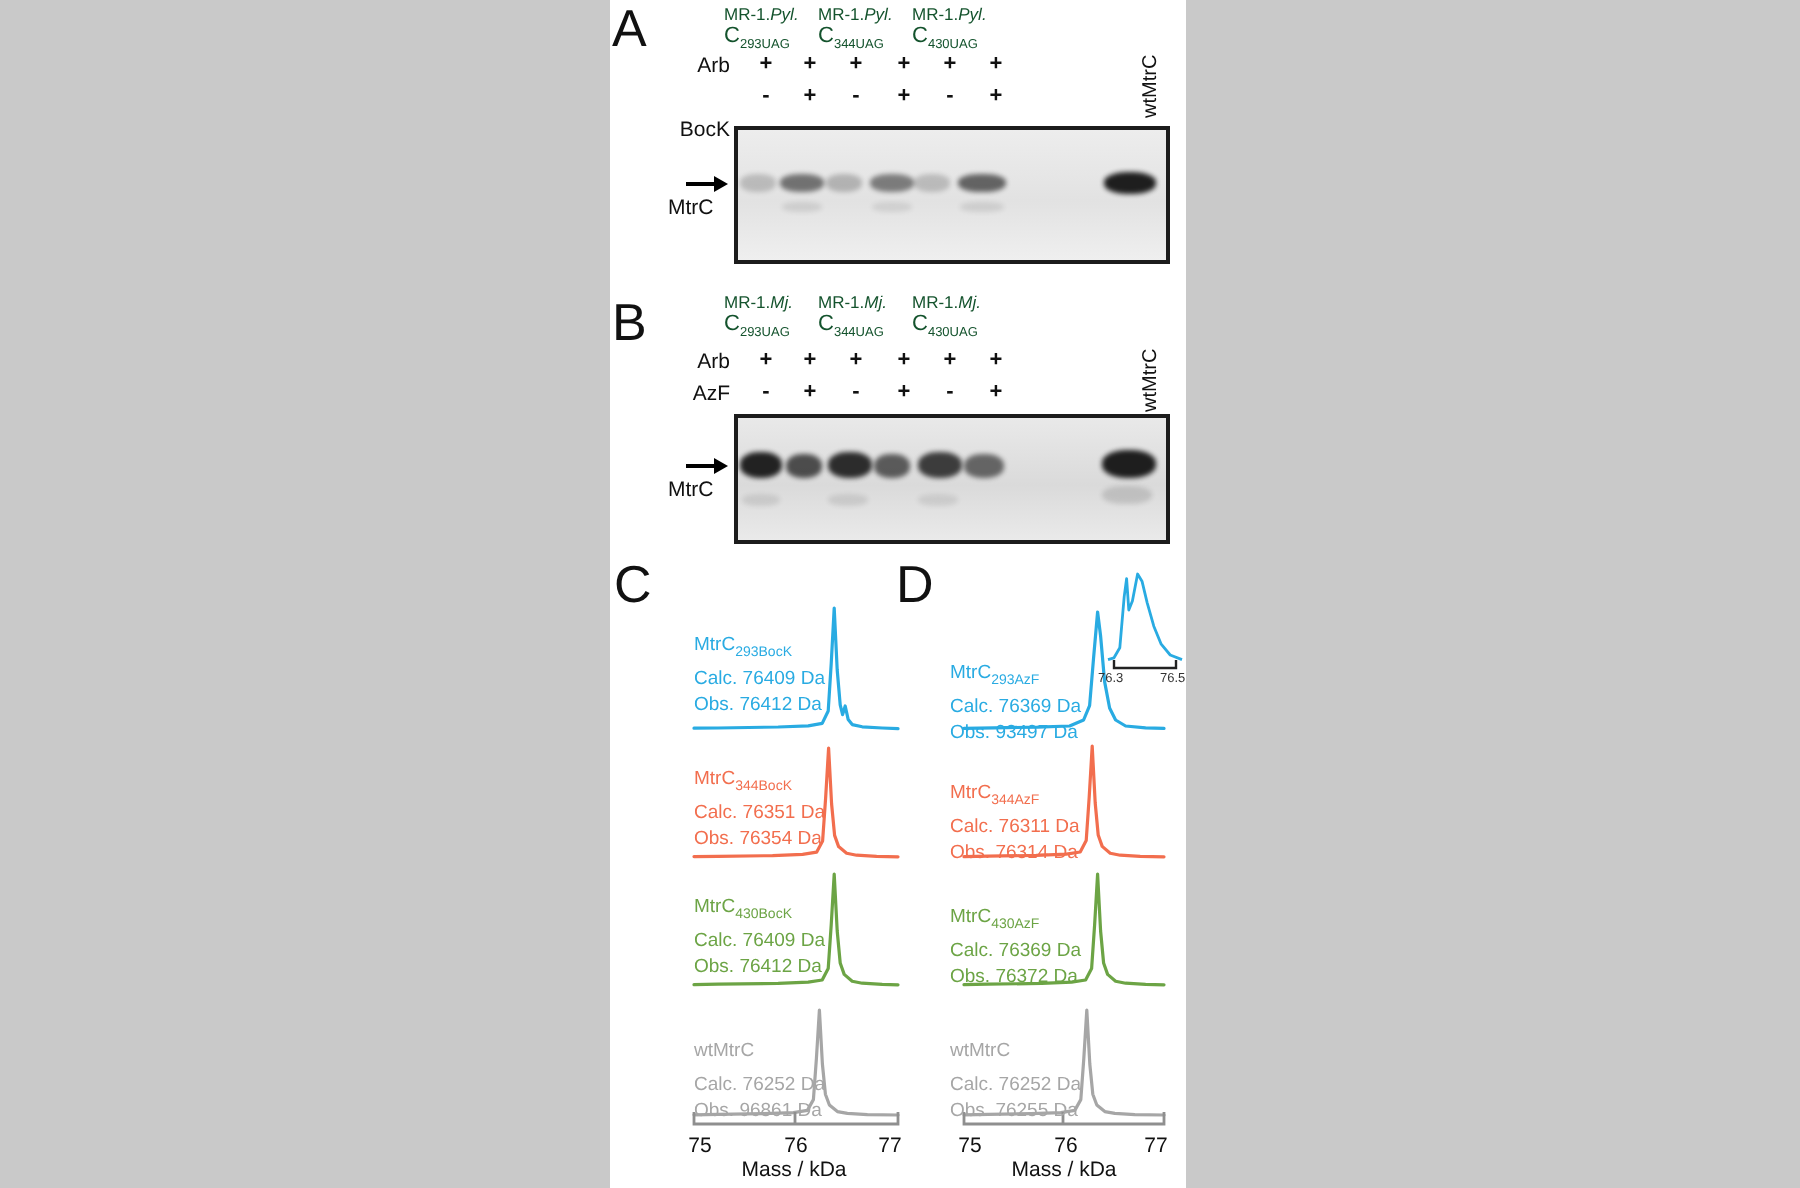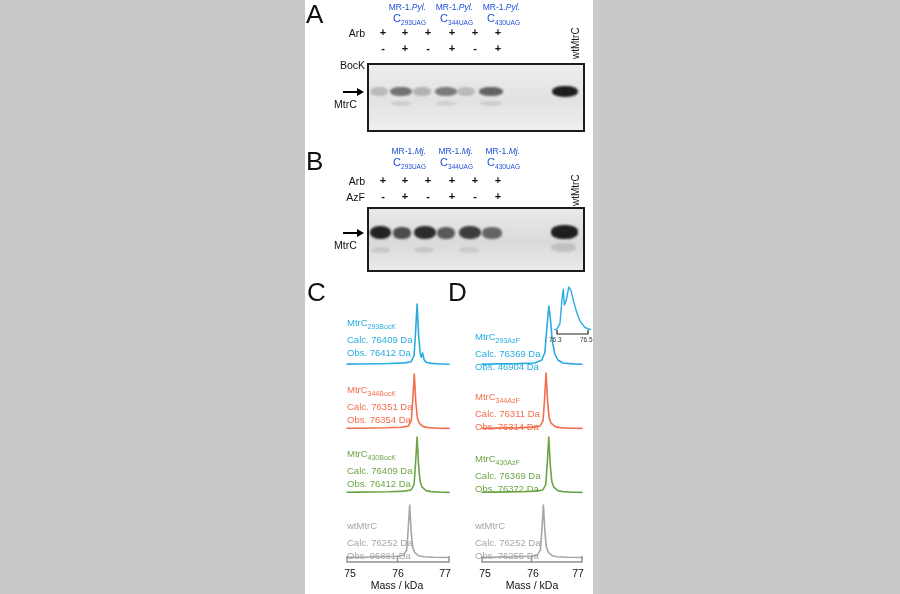--- a/index.html
+++ b/index.html
@@ -1,20 +1,20 @@
 <!DOCTYPE html>
 <html><head>
 <meta charset="utf-8">
 <style>
   html,body{margin:0;padding:0;}
   body{background:#c9c9c9;font-family:"Liberation Sans",sans-serif;}
   #stage{position:relative;width:900px;height:594px;background:#c9c9c9;overflow:hidden;}
   .content-bg{position:absolute;left:305px;top:0;width:288px;height:594px;background:#ffffff;}
   .panel-letter{position:absolute;font-size:26px;color:#111;line-height:26px;}
-  .grp{position:absolute;width:64px;text-align:right;color:#1d4ed8;}
+  .grp{position:absolute;width:64px;text-align:left;color:#14532d;}
   .grp .l1{font-size:8.5px;line-height:10px;}
   .grp .l2{font-size:11px;line-height:13px;}
   .grp sub{font-size:6.5px;}
   .rowlab{position:absolute;font-size:10.5px;color:#111;width:45px;text-align:right;}
   .sign{position:absolute;width:16px;text-align:center;font-size:11px;font-weight:700;color:#111;}
   .wtlab{position:absolute;font-size:10px;color:#111;transform-origin:0 0;transform:rotate(-90deg);white-space:nowrap;}
   .gel{position:absolute;border:2px solid #1c1c1c;box-sizing:border-box;}
   #gel-a{left:367px;top:63px;width:218px;height:69px;background:linear-gradient(180deg,#ededed,#e2e2e2 55%,#efefef);}
   #gel-b{left:367px;top:207px;width:218px;height:65px;background:linear-gradient(180deg,#e9e9e9,#dadada 55%,#eaeaea);}
   .band{position:absolute;background:#141414;border-radius:45%;filter:blur(1.3px);}
@@ -113,21 +113,21 @@
   </div>
   <div class="axis-num" style="left:341px;top:567px">75</div>
   <div class="axis-num" style="left:389px;top:567px">76</div>
   <div class="axis-num" style="left:436px;top:567px">77</div>
   <div class="axis-label" style="left:362px;top:579px">Mass / kDa</div>
 
   <div class="panel-letter" style="left:448px;top:279px">D</div>
   <div class="trace-label" style="left: 475px; top: 330px; color: rgb(41, 171, 226);">
     <div><span>MtrC</span><sub>293AzF</sub></div>
     <div>Calc. 76369 Da</div>
-    <div>Obs. 46904 Da</div>
+    <div>Obs. 93497 Da</div>
   </div>
   <div class="trace-label" style="left: 475px; top: 390px; color: rgb(242, 110, 78);">
     <div><span>MtrC</span><sub>344AzF</sub></div>
     <div>Calc. 76311 Da</div>
     <div>Obs. 76314 Da</div>
   </div>
   <div class="trace-label" style="left: 475px; top: 452px; color: rgb(108, 164, 69);">
     <div><span>MtrC</span><sub>430AzF</sub></div>
     <div>Calc. 76369 Da</div>
     <div>Obs. 76372 Da</div>

